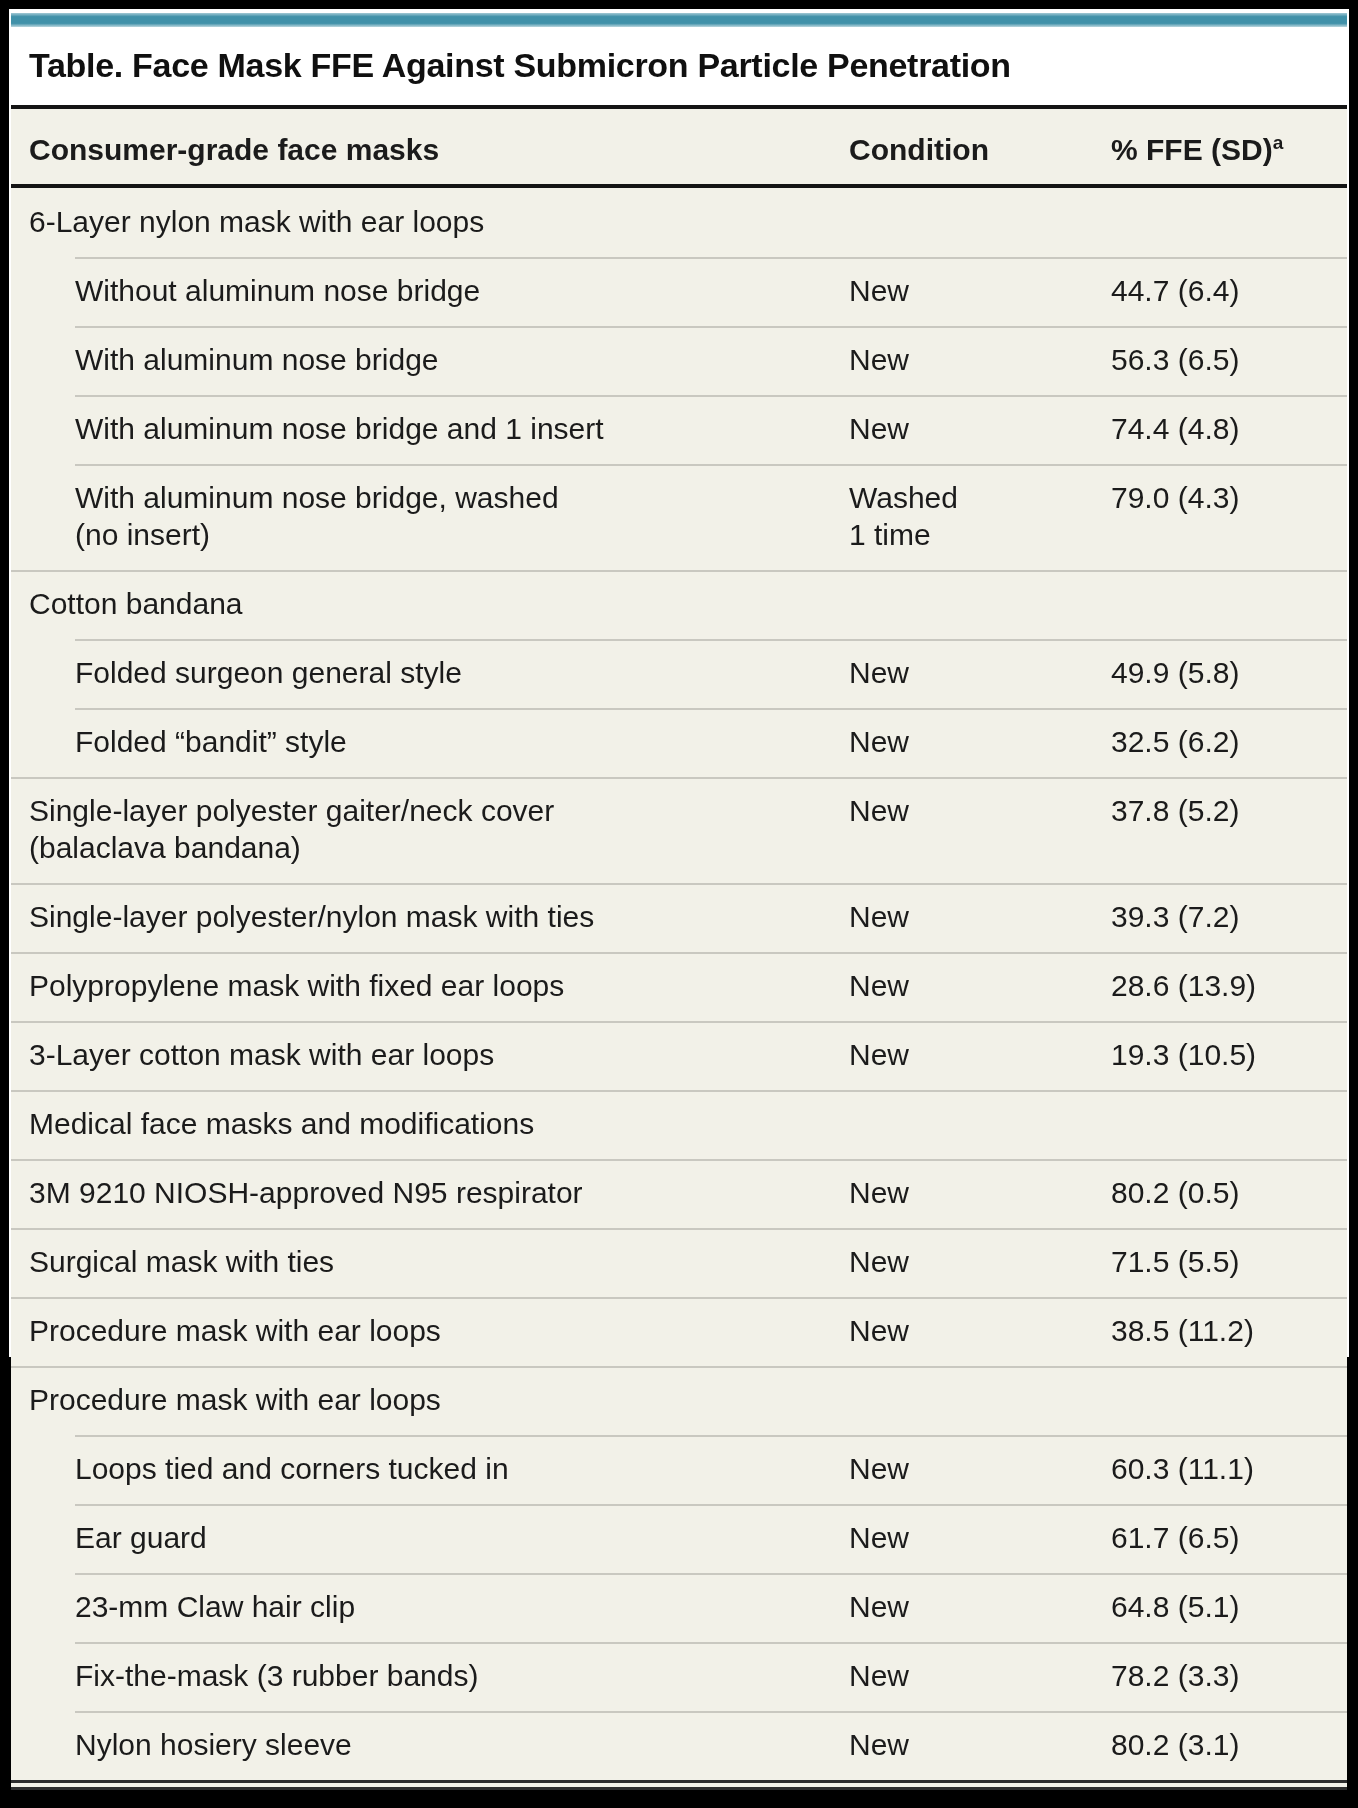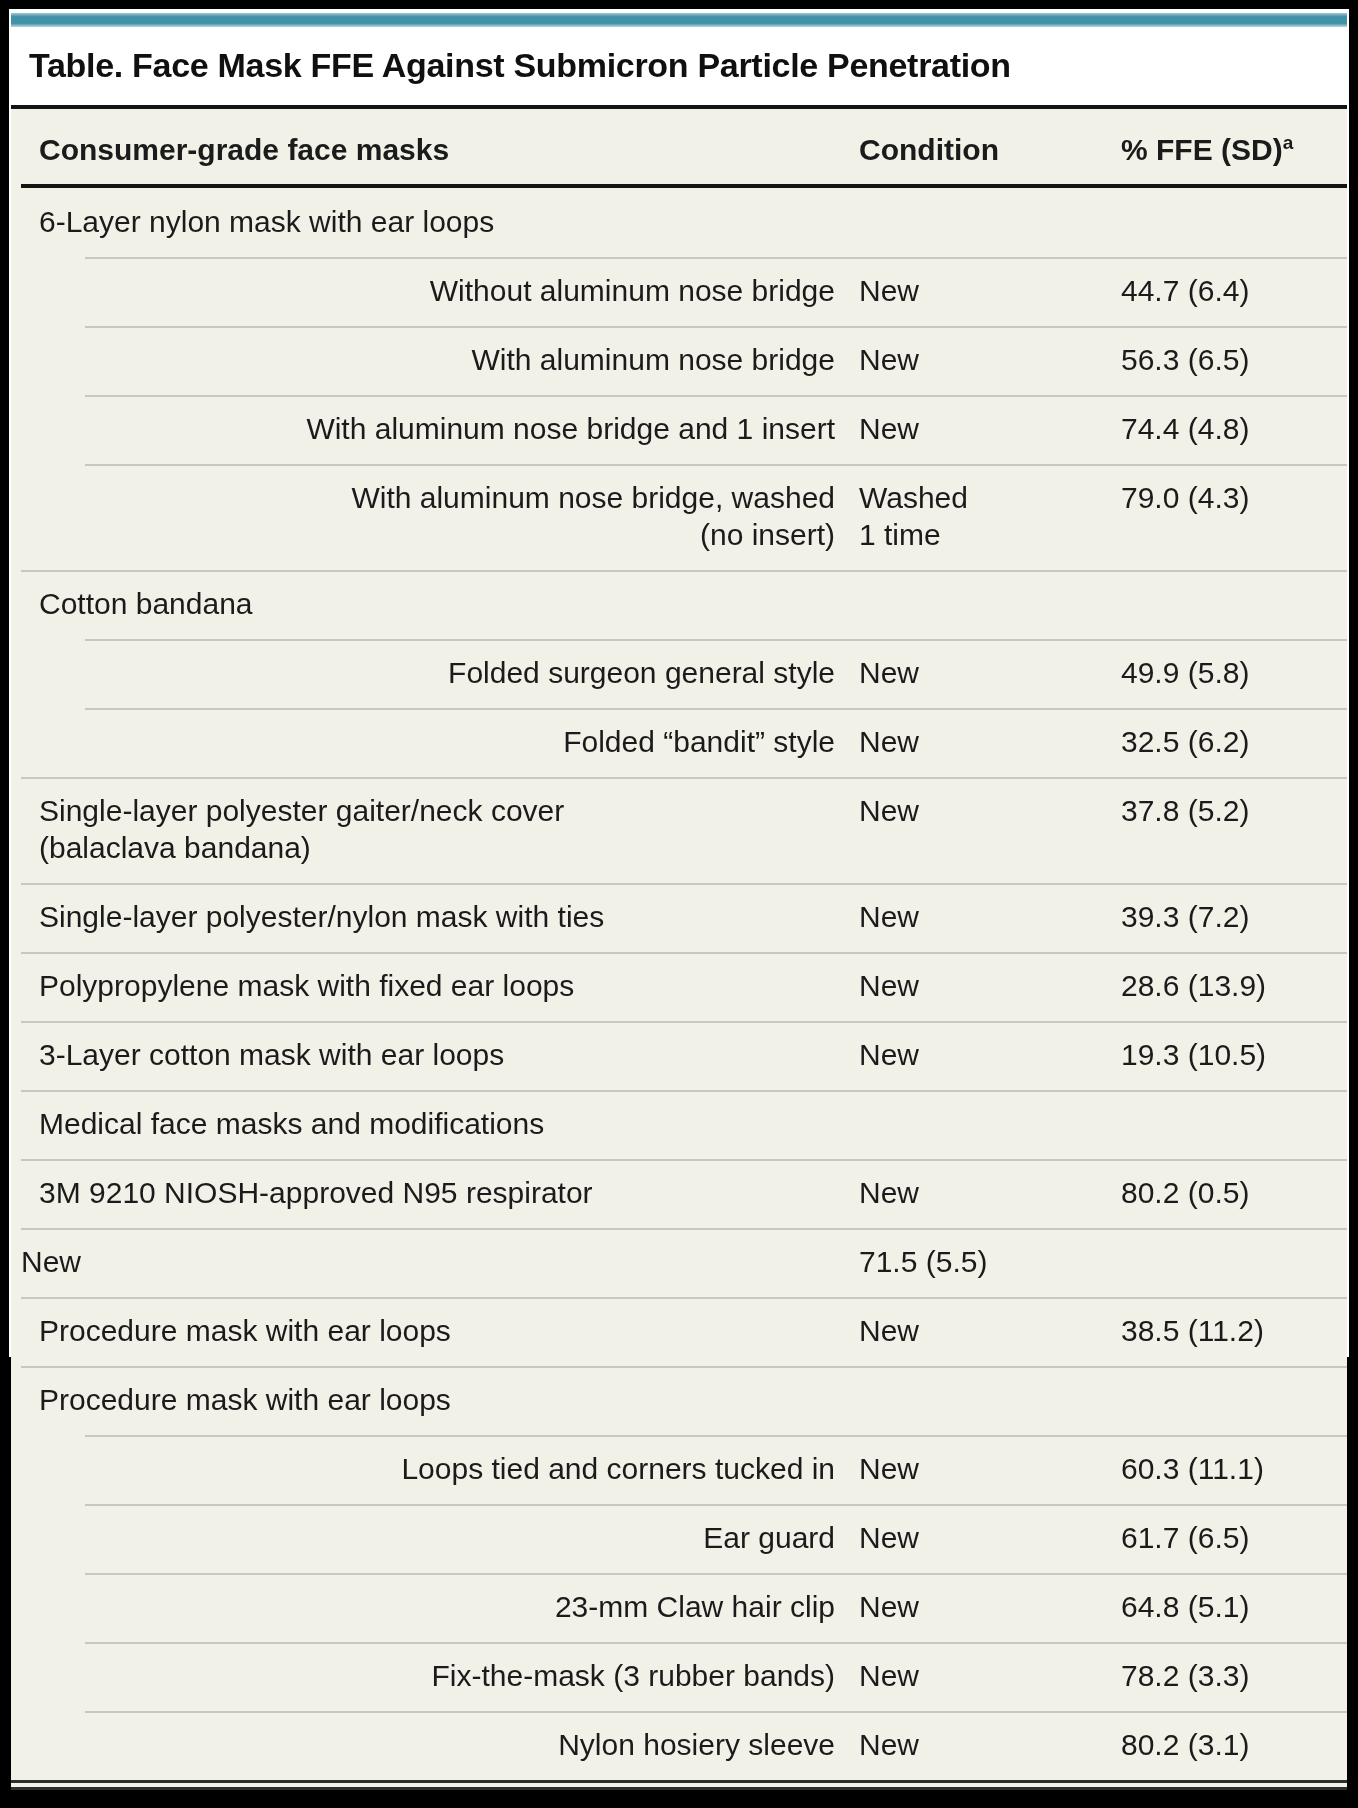--- a/index.html
+++ b/index.html
@@ -34,31 +34,30 @@
     background: #ffffff;
   }
   .table {
     background: #f2f1e8;
     border-top: 4px solid #141414;
   }
   .row {
     display: grid;
     grid-template-columns: 838px 262px 1fr;
     position: relative;
-    margin-left: 10px;
   }
   .row > div {
     font-size: 30px;
     line-height: 37px;
     padding-top: 15px;
     padding-bottom: 17px;
     white-space: pre-line;
   }
   .c1 { padding-left: 18px; padding-right: 24px; }
-  .sub .c1 { padding-left: 64px; text-align: right; }
+  .sub .c1 { padding-left: 64px; }
   .c2 { padding-right: 10px; }
   .c3 { padding-right: 12px; }
   .thead { border-bottom: 4px solid #141414; }
   .thead > div {
     font-weight: 700;
     padding-top: 22px;
     padding-bottom: 16px;
   }
   .fn-sup {
     font-size: 19px;
@@ -177,20 +176,21 @@
       <div class="c3"></div>
     </div>
 
     <div class="row top sep-full">
       <div class="c1">3M 9210 NIOSH-approved N95 respirator</div>
       <div class="c2">New</div>
       <div class="c3">80.2 (0.5)</div>
     </div>
 
     <div class="row top sep-full">
+      <div class="c1">Surgical mask with ties</div>
       <div class="c2">New</div>
       <div class="c3">71.5 (5.5)</div>
     </div>
 
     <div class="row top sep-full">
       <div class="c1">Procedure mask with ear loops</div>
       <div class="c2">New</div>
       <div class="c3">38.5 (11.2)</div>
     </div>
 

